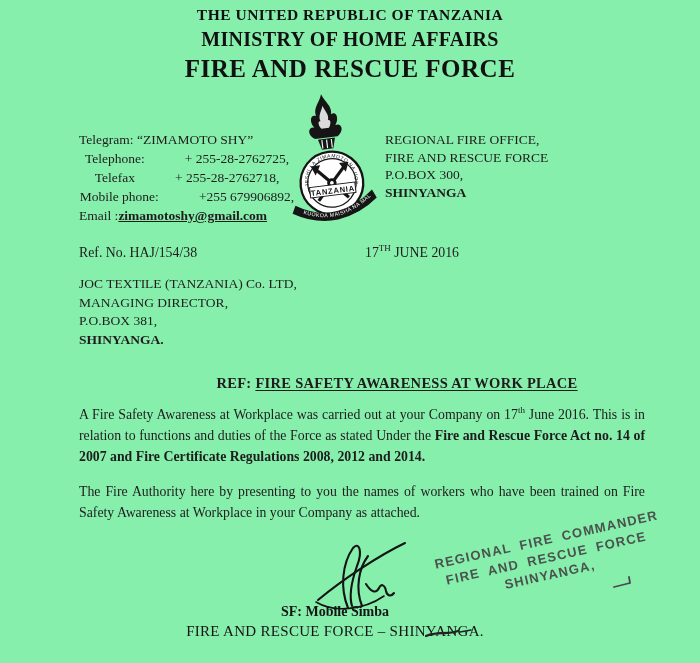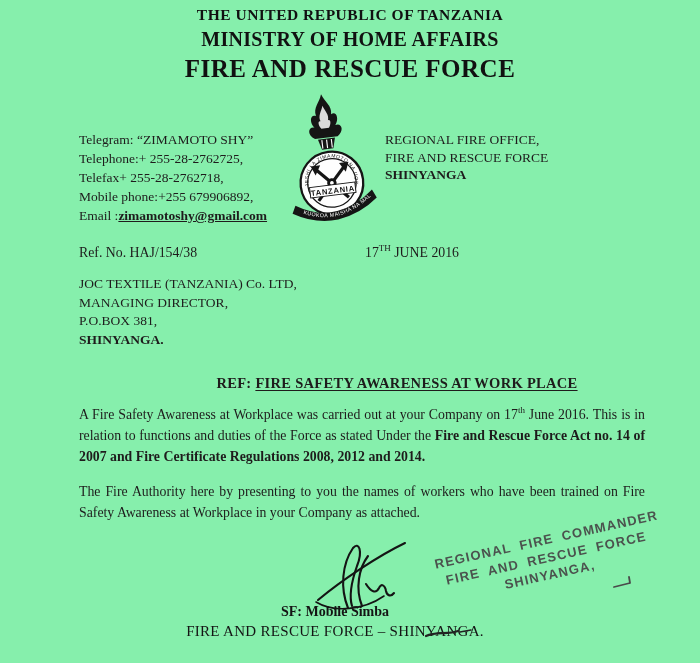--- a/index.html
+++ b/index.html
@@ -10,21 +10,21 @@
     color:#1e1c1c;
   }
   .abs{position:absolute;}
   
   .hdr{left:0;top:6px;width:100%;text-align:center;font-weight:bold;color:#111;}
   .hdr-l1{font-size:15.5px;letter-spacing:.5px;}
   .hdr-l2{font-size:20px;margin-top:4px;letter-spacing:.3px;}
   .hdr-l3{font-size:25px;margin-top:4px;letter-spacing:.5px;}
   
   .cl{left:79px;top:130px;width:216px;font-size:13.5px;line-height:19px;}
-  .cl .row{display:flex;justify-content:flex-start;}
+  .cl .row{display:flex;justify-content:center;gap:40px;}
   .email-val{font-weight:bold;text-decoration:underline;}
   
   .or{left:385px;top:131px;font-size:13.5px;line-height:17.5px;}
   .or .city{font-weight:bold;}
   
   .refno{left:79px;top:245px;font-size:13.8px;}
   .date{left:365px;top:245px;font-size:13.8px;}
   sup{font-size:9px;vertical-align:super;line-height:0;}
   
   .addr{left:79px;top:275px;font-size:13.5px;line-height:18.5px;}
@@ -117,20 +117,21 @@
         <text font-size="5.6" fill="#fefefe" font-family="Liberation Sans, sans-serif" letter-spacing=".5">
           <textPath href="#ribbonMid" startOffset="4%">KUOKOA MAISHA NA MALI</textPath>
         </text>
       </g>
     </svg>
   </div>
 
   <div class="abs or">
     <div>REGIONAL FIRE OFFICE,</div>
     <div>FIRE AND RESCUE FORCE</div>
+    <div>P.O.BOX 300,</div>
     <div class="city">SHINYANGA</div>
   </div>
 
   <div class="abs refno">Ref. No. HAJ/154/38</div>
   <div class="abs date"><span>17</span><sup>TH</sup><span> JUNE 2016</span></div>
 
   <div class="abs addr">
     <div>JOC TEXTILE (TANZANIA) Co. LTD,</div>
     <div>MANAGING DIRECTOR,</div>
     <div>P.O.BOX 381,</div>

